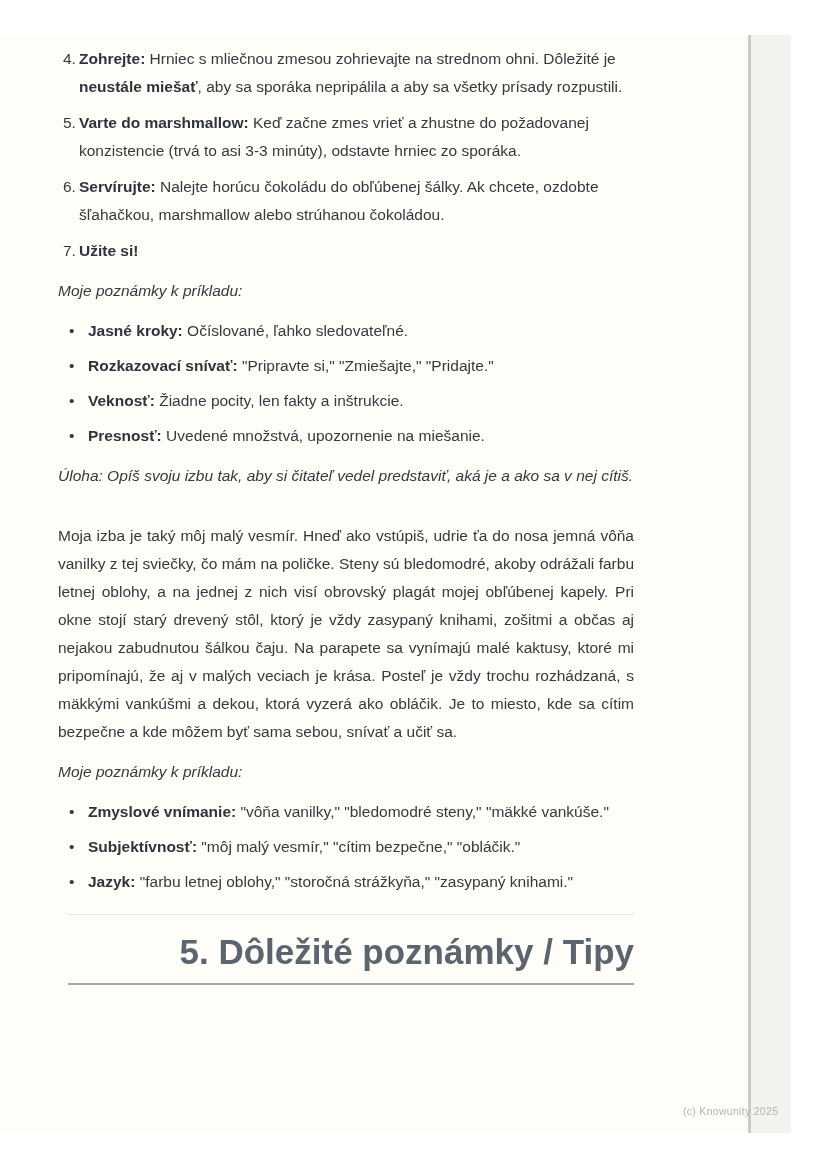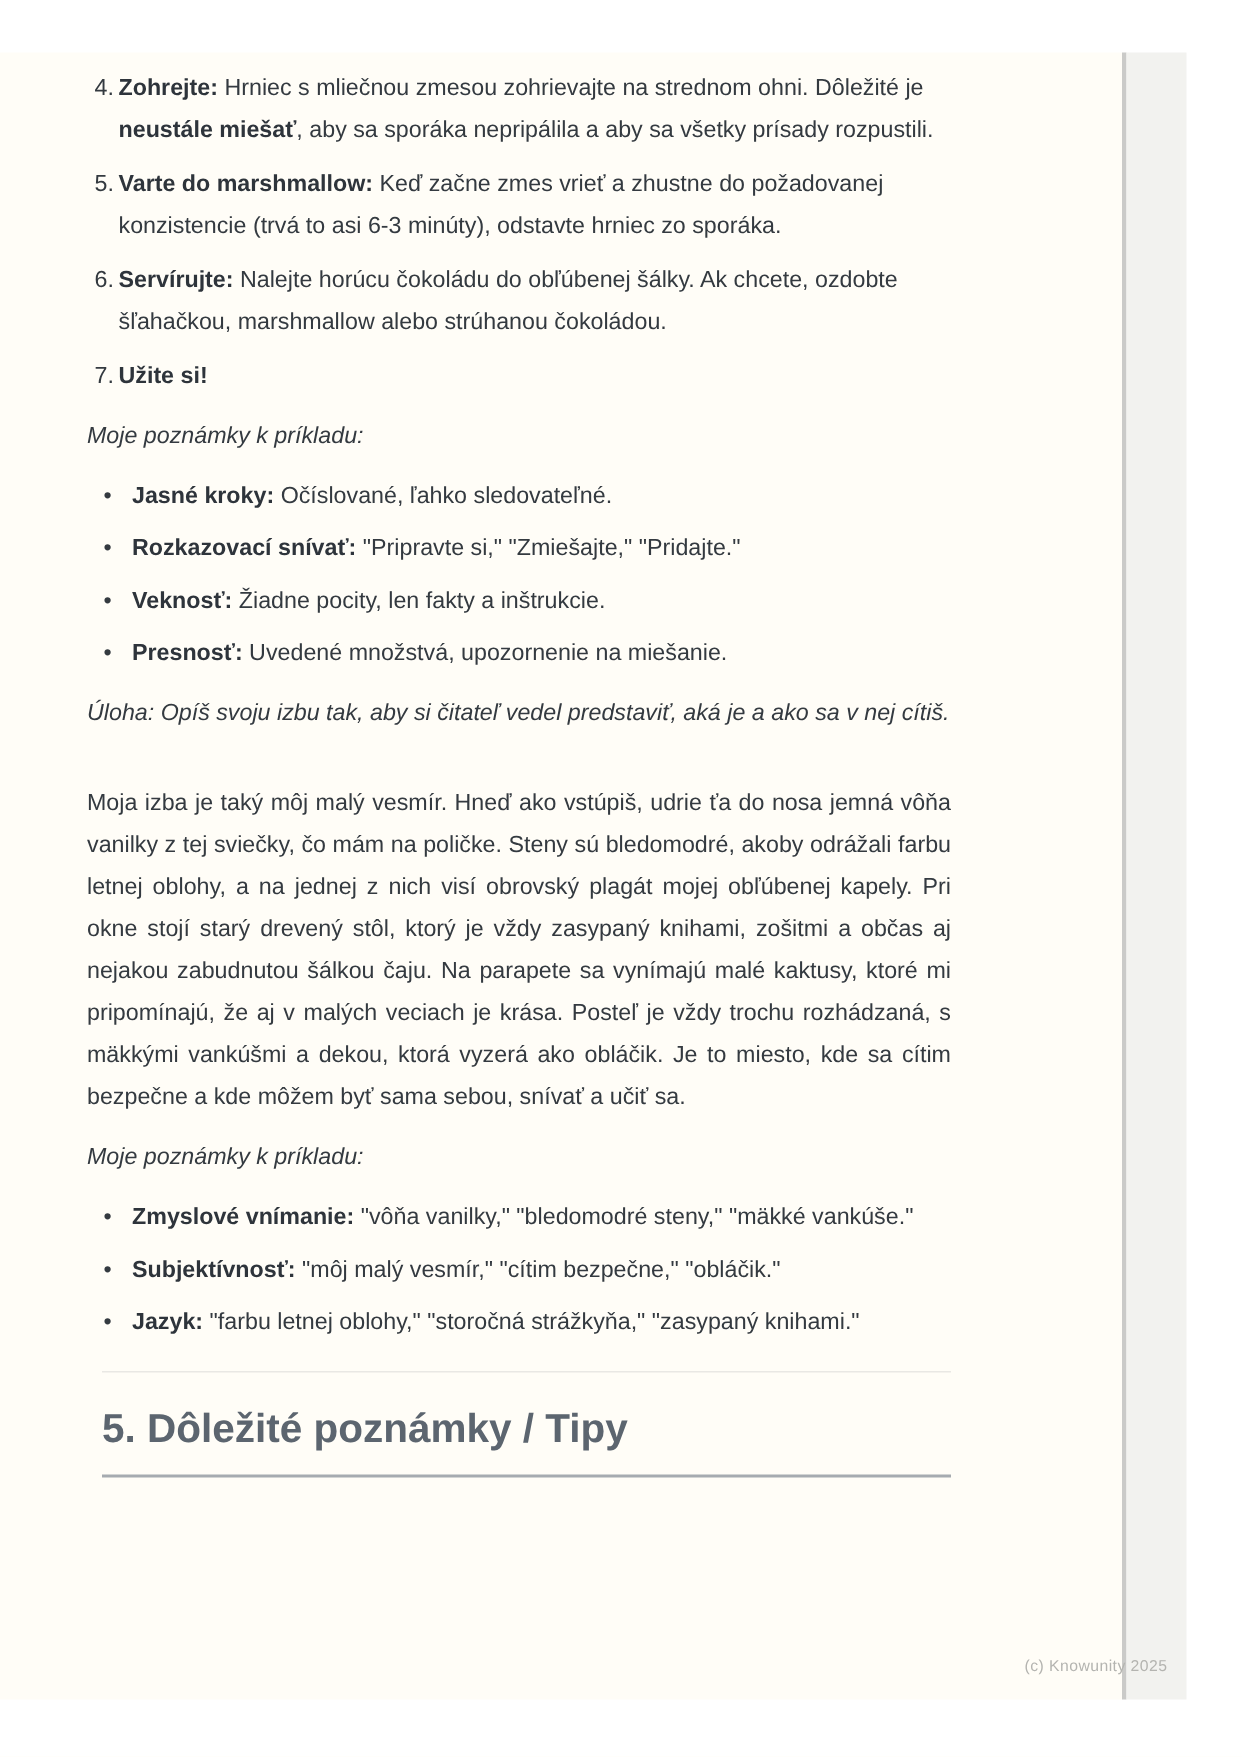--- a/index.html
+++ b/index.html
@@ -39,44 +39,45 @@
     font-size: 20.5px; line-height: 26px; font-weight: 700;
     color: var(--h2, #8d96a2); margin: 20px 0 14px;
   }
   .justified { text-align: justify; margin: 32px 0 12px; }
 
   hr {
     border: none; border-top: 1px solid var(--divider, #e9e8e4);
     margin: 18px 0 0 10px;
   }
   h1 {
-    font-size: 27px; line-height: 30px; font-weight: 700;
+    font-size: 35px; line-height: 30px; font-weight: 700;
     color: var(--h1, #5c656f);
     margin: 22px 0 0 10px; padding: 0 0 16px 0;
     border-bottom: 2px solid var(--h1-line, #a6abb0);
+    text-align: right;
   }
   .watermark {
     position: absolute; left: 683px; top: 1105px; z-index: 3;
     font-size: 10.5px; line-height: 13px; letter-spacing: 0.3px;
     color: var(--watermark, #b4b4b0);
   }
 </style>
 </head>
 <body>
 
 <div class="page">
   <div class="content">
     <ol id="numbered-list">
         <li>
           <span class="num">4.</span>
           <span class="li-text"><span class="b">Zohrejte:</span><span> Hrniec s mliečnou zmesou zohrievajte na strednom ohni. Dôležité je </span><span class="b">neustále miešať</span><span>, aby sa sporáka nepripálila a aby sa všetky prísady rozpustili.</span></span>
         </li>
         <li>
           <span class="num">5.</span>
-          <span class="li-text"><span class="b">Varte do marshmallow:</span><span> Keď začne zmes vrieť a zhustne do požadovanej konzistencie (trvá to asi 6-3 minúty), odstavte hrniec zo sporáka.</span></span>
+          <span class="li-text"><span class="b">Varte do marshmallow:</span><span> Keď začne zmes vrieť a zhustne do požadovanej konzistencie (trvá to asi 3-3 minúty), odstavte hrniec zo sporáka.</span></span>
         </li>
         <li>
           <span class="num">6.</span>
           <span class="li-text"><span class="b">Servírujte:</span><span> Nalejte horúcu čokoládu do obľúbenej šálky. Ak chcete, ozdobte šľahačkou, marshmallow alebo strúhanou čokoládou.</span></span>
         </li>
         <li>
           <span class="num">7.</span>
           <span class="li-text"><span class="b">Užite si!</span></span>
         </li>
       </ol>

